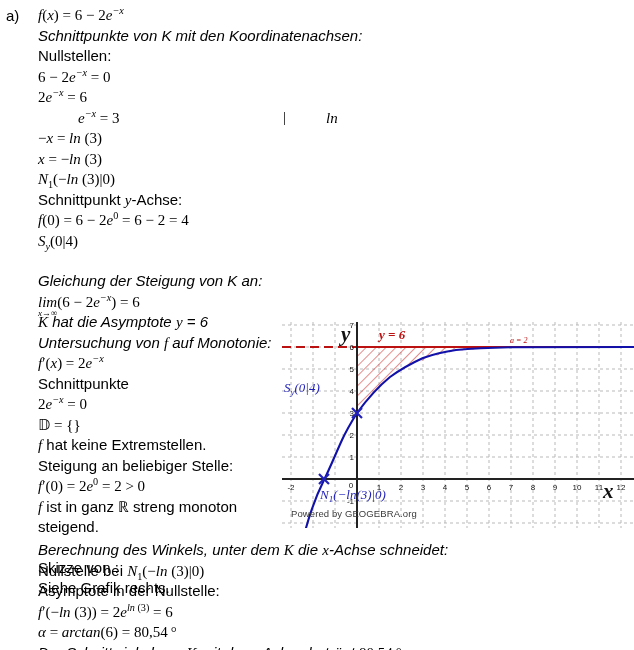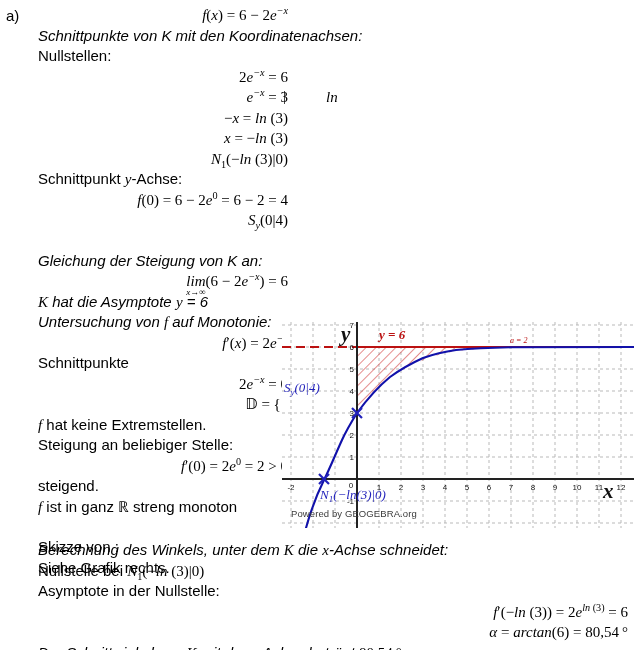--- a/index.html
+++ b/index.html
@@ -19,21 +19,21 @@
     font-size:15px;line-height:20px;
   }
   .sol{
     position:absolute;left:38px;top:5px;width:250px;
     font-size:15px;line-height:20.5px;
   }
   .sol .ln{white-space:nowrap;}
   .it{font-style:italic;}
   .mi{font-style:italic;font-family:"Liberation Serif",serif;}
   .mr{font-family:"Liberation Serif",serif;}
-  .math{font-family:"Liberation Serif",serif;font-size:15px;text-align:right;}
+  .math{font-family:"Liberation Serif",serif;font-size:15px;}
   .math .v{font-style:italic;}
   sup{font-size:0.68em;vertical-align:super;line-height:0;}
   sub{font-size:0.68em;vertical-align:sub;line-height:0;}
   .spacer{height:20px;}
 
   .lnrow{position:relative;margin-left:40px;}
   .lnrow .bar{position:absolute;left:205px;top:-1px;}
   .lnrow .lnsym{position:absolute;left:248px;top:0px;font-family:"Liberation Serif",serif;font-style:italic;}
 
   .limwrap{display:inline-block;position:relative;vertical-align:baseline;}
@@ -74,20 +74,23 @@
   <div class="sol">
 
     <div class="ln math">
       <span class="v">f</span>(<span class="v">x</span>) = 6 − 2<span class="v">e</span><sup><span class="v">−x</span></sup>
     </div>
 
     <div class="ln it">Schnittpunkte von K mit den Koordinatenachsen:</div>
 
     <div class="ln">Nullstellen:</div>
 
+    <div class="ln math">
+      6 − 2<span class="v">e</span><sup><span class="v">−x</span></sup> = 0
+    </div>
 
     <div class="ln math">
       2<span class="v">e</span><sup><span class="v">−x</span></sup> = 6
     </div>
 
     <div class="ln math lnrow">
       <span class="v">e</span><sup><span class="v">−x</span></sup> = 3
       <span class="bar">|</span>
       <span class="lnsym">ln</span>
     </div>
@@ -152,25 +155,25 @@
     <div class="ln">
       <span class="mi">f</span> hat keine Extremstellen.
     </div>
 
     <div class="ln">Steigung an beliebiger Stelle:</div>
 
     <div class="ln math">
       <span class="v">f</span>′(0) = 2<span class="v">e</span><sup>0</sup> = 2 &gt; 0
     </div>
 
-    <div class="ln">steigend.</div>
-
     <div class="ln">
       <span class="mi">f</span> ist in ganz ℝ streng monoton
     </div>
+
+    <div class="ln">steigend.</div>
 
     <div class="spacer"></div>
 
     <div class="ln">Skizze von :</div>
     <div class="ln">Siehe Grafik rechts.</div>
   </div>
 
   <div class="graph">
     <svg width="352" height="206" viewBox="0 0 352 206" xmlns="http://www.w3.org/2000/svg">
       <defs>

